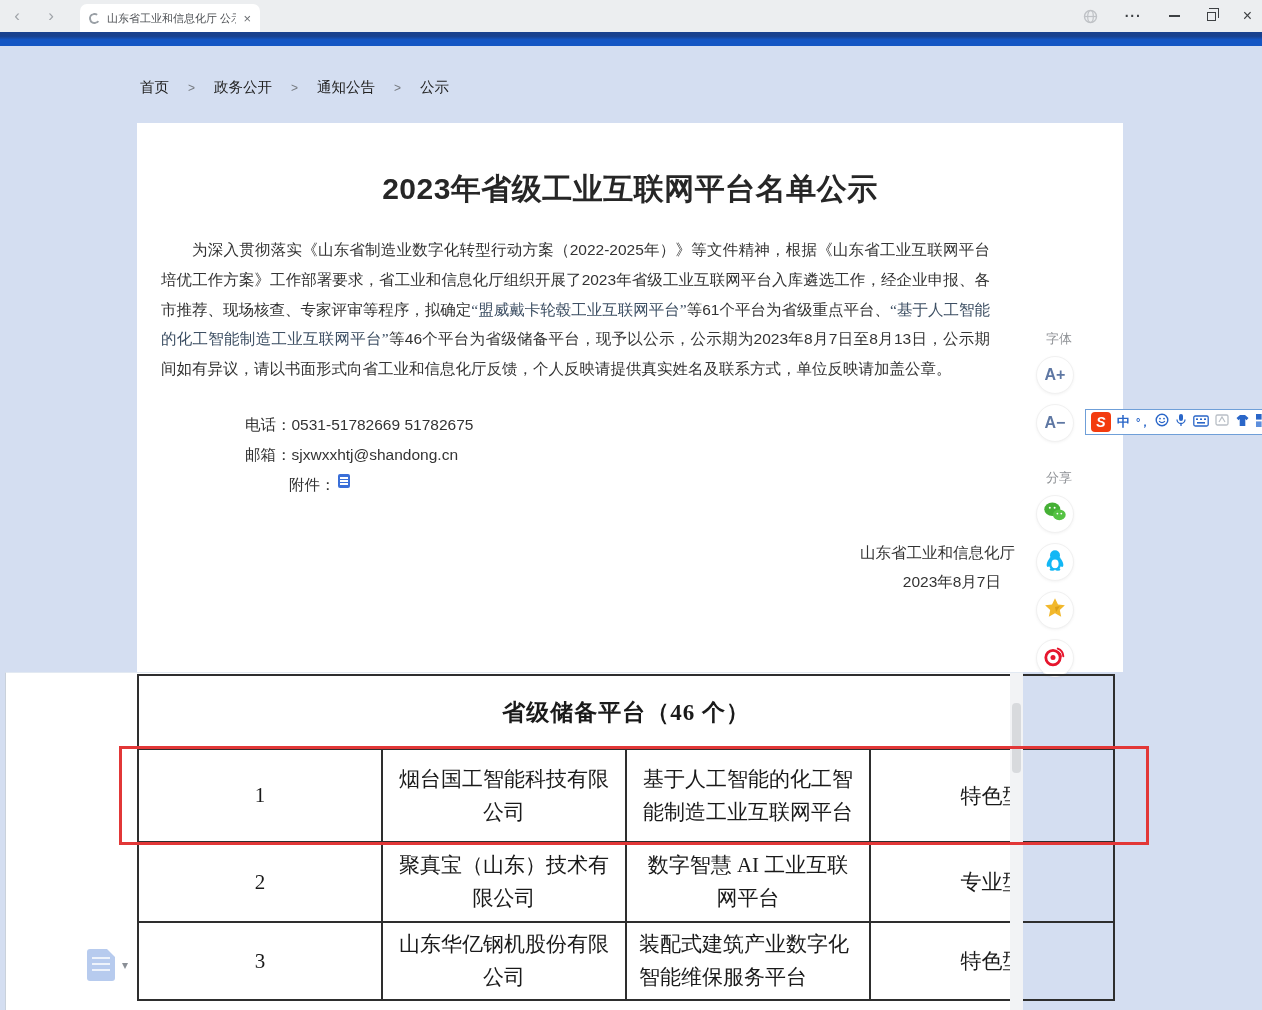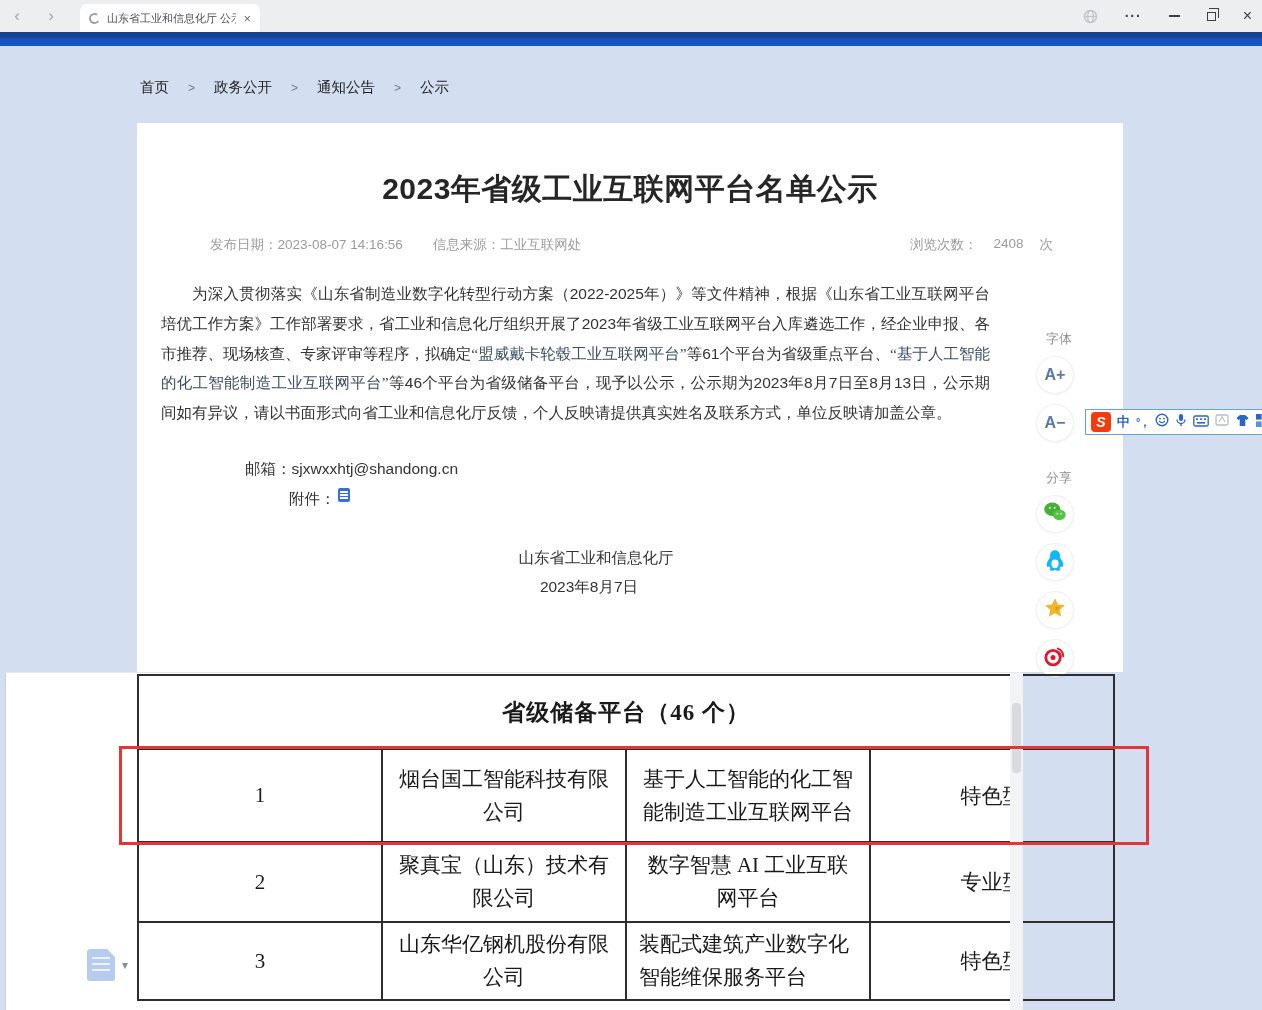--- a/index.html
+++ b/index.html
@@ -50,21 +50,21 @@
   .art-body { margin:25px 133px 0 24px; font-size:15.5px; line-height:29.8px; color:#333;
               text-align:justify; text-indent:2em; }
   .kaiti { font-family:"Liberation Serif","DejaVu Serif",serif; color:#3d4f63; }
   .contact { margin:26px 0 0 108px; font-size:15.5px; line-height:30px; color:#333; }
   .attach-row { display:flex; align-items:center;padding-left:44px; }
   .word-ic { width:12px; height:14px; background:#3a6fd8; border-radius:2px; position:relative;
              margin:-8px 2px 0 2px; flex:0 0 auto; }
   .word-ic::before { content:""; position:absolute; left:2px; top:3px; width:8px; height:1.6px;
                      background:#fff; box-shadow:0 3px 0 #fff, 0 6px 0 #fff; }
   .attach-link { color:#dd312b; cursor:pointer; }
-  .signature { margin-top:29px; padding-right:68px; text-align:center; font-size:15.5px;
+  .signature { margin-top:38px; padding-right:108px; text-align:right; font-size:15.5px;
                line-height:29px; color:#333; }
   .sig-date { margin-right:14px; }
 
   
   .tools { position:absolute; left:1036px; top:330px; width:64px; z-index:2; }
   .tool-label { font-size:13px; color:#8f9296; margin:0 0 8px 10px; }
   .tool-circle { width:38px; height:38px; border-radius:50%; background:#fff; border:1px solid #f1f1f1;
                  box-shadow:0 1px 3px rgba(0,0,0,.05); display:flex; align-items:center; justify-content:center;
                  margin:0 0 10px 0; cursor:pointer; }
   .font-btn { font-size:16px; font-weight:700; color:#5e77a3; }
@@ -143,33 +143,23 @@
   <span class="crumb-sep">&gt;</span>
   <span class="crumb">政务公开</span>
   <span class="crumb-sep">&gt;</span>
   <span class="crumb">通知公告</span>
   <span class="crumb-sep">&gt;</span>
   <span class="crumb">公示</span>
 </div>
 
 <div class="card">
   <div class="art-title">2023年省级工业互联网平台名单公示</div>
-  <div class="meta">
-    <div class="meta-left">
-      <span>发布日期：2023-08-07 14:16:56</span>
-      <span>信息来源：工业互联网处</span>
-    </div>
-    <div class="meta-right">
-      <span>浏览次数：</span>
-      <span>2408</span>
-      <span>次</span>
-    </div>
-  </div>
   <div class="art-body"><span>为深入贯彻落实《山东省制造业数字化转型行动方案（2022-2025年）》等文件精神，根据《山东省工业互联网平台培优工作方案》工作部署要求，省工业和信息化厅组织开展了2023年省级工业互联网平台入库遴选工作，经企业申报、各市推荐、现场核查、专家评审等程序，拟确定</span><span class="kaiti">“盟威戴卡轮毂工业互联网平台”</span><span>等61个平台为省级重点平台、</span><span class="kaiti">“基于人工智能的化工智能制造工业互联网平台”</span><span>等46个平台为省级储备平台，现予以公示，公示期为2023年8月7日至8月13日，公示期间如有异议，请以书面形式向省工业和信息化厅反馈，个人反映请提供真实姓名及联系方式，单位反映请加盖公章。</span></div>
   <div class="contact">
+    <div>电话：0531-51782669 51782675</div>
     <div>邮箱：sjxwxxhtj@shandong.cn</div>
     <div class="attach-row">
       <span>附件：</span>
       <span class="word-ic"></span>
     </div>
   </div>
   <div class="signature">
     <div>山东省工业和信息化厅</div>
     <div class="sig-date">2023年8月7日</div>
   </div>

